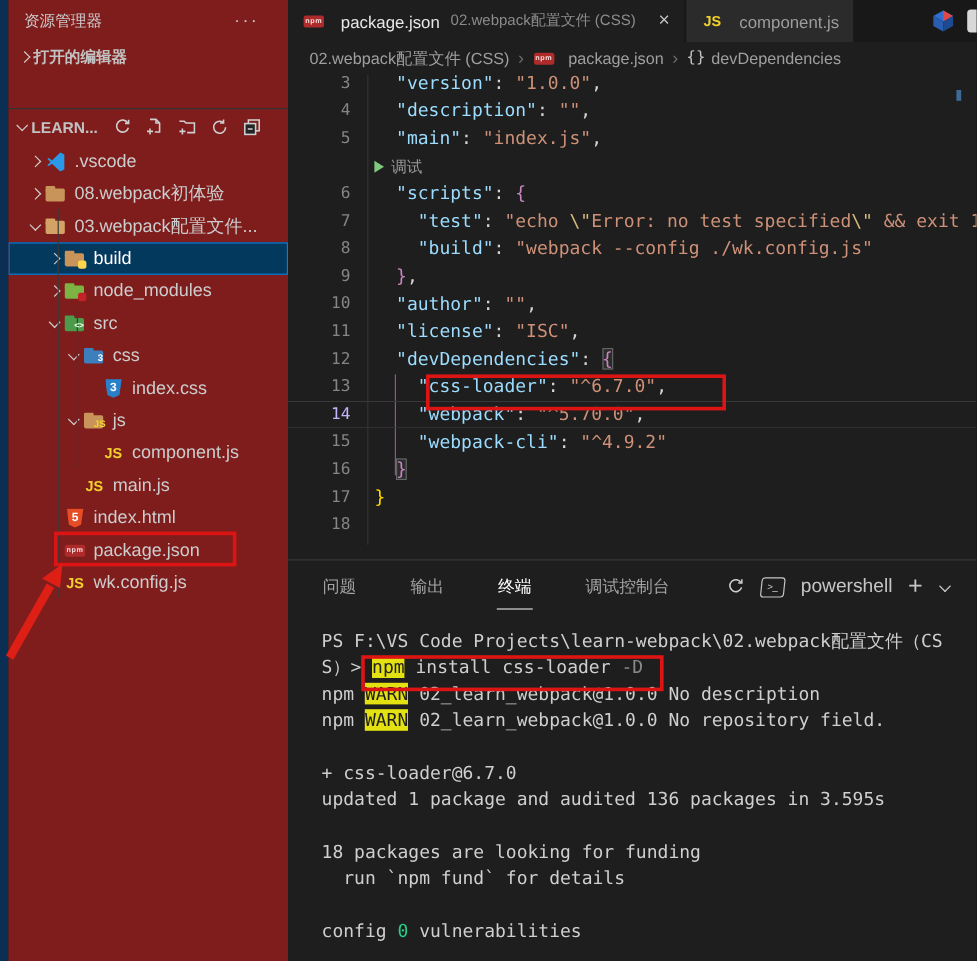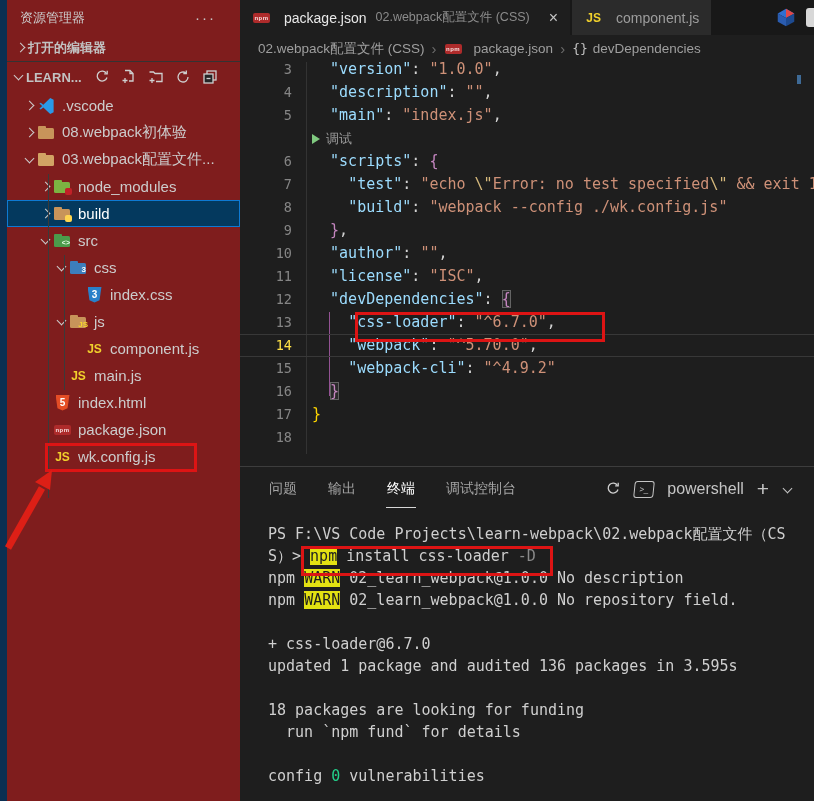--- a/index.html
+++ b/index.html
@@ -12,21 +12,21 @@
 
   
   .navy-strip { position:absolute; left:0; top:0; width:7px; height:801px; background:#0b2f52; }
 
   
   .sidebar { position:absolute; left:7px; top:0; width:233px; height:801px; background:#7f1d1d; overflow:hidden; }
   .sb-title { height:35px; display:flex; align-items:center; padding-left:13px; color:#cccccc; font-size:13px; }
   .sb-more { margin-left:auto; margin-right:24px; color:#c5c5c5; font-size:15px; letter-spacing:2px; line-height:10px; }
   .sb-row { display:flex; align-items:center; color:#c2c2c2; }
   .sb-open { height:26px; padding-left:5px; font-weight:bold; font-size:13px; }
-  .sb-ws { height:31px; padding-left:3px; font-weight:bold; font-size:13px; border-top:1px solid #333; }
+  .sb-ws { height:31px; padding-left:3px; font-weight:bold; font-size:13px; border-top:1px solid #333;margin-top:29px; }
   .sb-actions { display:flex; align-items:center; gap:11px; margin-left:12px; }
   .sb-actions svg { display:block; }
 
   .tree { position:relative; }
   .trow { height:27px; display:flex; align-items:center; color:#cccccc; font-size:15px; position:relative; }
   .trow.sel { background:#04395e; outline:1px solid #0e7ad3; outline-offset:-1px; color:#ffffff; }
   .tlabel { white-space:nowrap; }
   .chev { width:16px; height:16px; flex:none; position:relative; }
   .chev.r::before, .chev.d::before {
     content:""; position:absolute; left:5px; top:4px; width:6px; height:6px;
@@ -74,35 +74,35 @@
   .bc-sep { color:#6d6d6d; font-size:15px; }
   .bc-item { display:flex; align-items:center; gap:5px; }
   .bc-braces { color:#c0c0c0; font-family:"DejaVu Sans Mono",monospace; font-size:13px; }
 
   
   .editor { position:relative; height:404px; background:#1e1e1e; overflow:hidden; flex:none; }
   .codewrap { position:absolute; left:0; top:-4px; width:100%; }
   .crow { display:flex; height:23px; white-space:pre; font-family:"DejaVu Sans Mono",monospace; font-size:15px; line-height:23px; }
   .ln { width:52px; text-align:right; color:#858585; font-size:13.5px; flex:none; }
   .crow.cur { box-shadow:inset 0 1px 0 #383838, inset 0 -1px 0 #383838; }
-  .crow.cur .ln { color:#fde047; }
+  .crow.cur .ln { color:#c4b5fd; }
   .lcontent { padding-left:20px; }
   .tk-pl{color:#d4d4d4} .tk-key{color:#9cdcfe} .tk-str{color:#ce9178} .tk-esc{color:#d7ba7d}
   .tk-b1{color:#ffd700} .tk-b2{color:#c586c0}
   .tk-match{ outline:1px solid #646464; outline-offset:-1px; background:rgba(90,90,90,.22); }
   .lens { display:flex; align-items:center; height:23px; padding-left:72px; gap:6px; }
   .lens-play { width:0; height:0; border-left:8px solid #7fc97f; border-top:5px solid transparent; border-bottom:5px solid transparent; }
   .lens-label { color:#999999; font-size:13px; }
   .vline-gutter { position:absolute; left:66px; top:0; height:392px; width:1px; background:#333333; }
   .vline-bracket { position:absolute; left:89px; top:250px; height:84px; width:1px; background:#b05fb0; opacity:.8; }
   .ruler-mark { position:absolute; right:13px; top:13px; width:4px; height:9px; background:#3e6a96; }
 
   
   .panel { height:335px; border-top:1px solid #3d3d3d; background:#1e1e1e; display:flex; flex-direction:column; flex:none; }
-  .ptabs { height:44px; display:flex; align-items:center; gap:29px; padding-left:28px; font-size:14px; flex:none; }
+  .ptabs { height:44px; display:flex; align-items:center; gap:43px; padding-left:28px; font-size:14px; flex:none; }
   .ptab { color:#a4a4a4; position:relative; padding:4px 1px; }
   .ptab.active { color:#ffffff; }
   .ptab.active::after { content:""; position:absolute; left:0; right:0; bottom:-6px; height:1.5px; background:#d7d7d7; }
   .pright { margin-left:auto; margin-right:20px; display:flex; align-items:center; gap:13px; color:#c5c5c5; }
   .shellbox { width:20px; height:17px; border:1.3px solid #c5c5c5; border-radius:3px; transform:skewX(-6deg);
     display:flex; align-items:center; justify-content:center; font-size:8px; color:#c5c5c5; }
   .shell-label { font-size:16px; }
   .plus { font-size:21px; font-weight:300; line-height:16px; }
   .ddchev { width:12px; height:12px; position:relative; }
   .ddchev::before { content:""; position:absolute; left:2px; top:2px; width:6px; height:6px;
@@ -179,33 +179,33 @@
         <div class="trow" style="padding-left: 14px;">
           <span class="chev r"></span>
           <span class="ic fold f-tan"></span>
           <span class="tlabel">08.webpack初体验</span>
         </div>
         <div class="trow" style="padding-left: 14px;">
           <span class="chev d"></span>
           <span class="ic fold f-tano"></span>
           <span class="tlabel">03.webpack配置文件...</span>
         </div>
-        <div class="trow" style="padding-left: 30px;">
-          <span class="chev r"></span>
-          <span class="ic fold f-grn">
-            <span class="bdg bdg-dot bdg-npmf"></span>
-          </span>
-          <span class="tlabel">node_modules</span>
-        </div>
         <div class="trow sel" style="padding-left: 30px;">
           <span class="chev r"></span>
           <span class="ic fold f-tan">
             <span class="bdg bdg-dot bdg-build"></span>
           </span>
           <span class="tlabel">build</span>
+        </div>
+        <div class="trow" style="padding-left: 30px;">
+          <span class="chev r"></span>
+          <span class="ic fold f-grn">
+            <span class="bdg bdg-dot bdg-npmf"></span>
+          </span>
+          <span class="tlabel">node_modules</span>
         </div>
         <div class="trow" style="padding-left: 30px;">
           <span class="chev d"></span>
           <span class="ic fold f-dgrn">
             <span class="bdg bdg-src">&lt;&gt;</span>
           </span>
           <span class="tlabel">src</span>
         </div>
         <div class="trow" style="padding-left: 46px;">
           <span class="chev d"></span>

